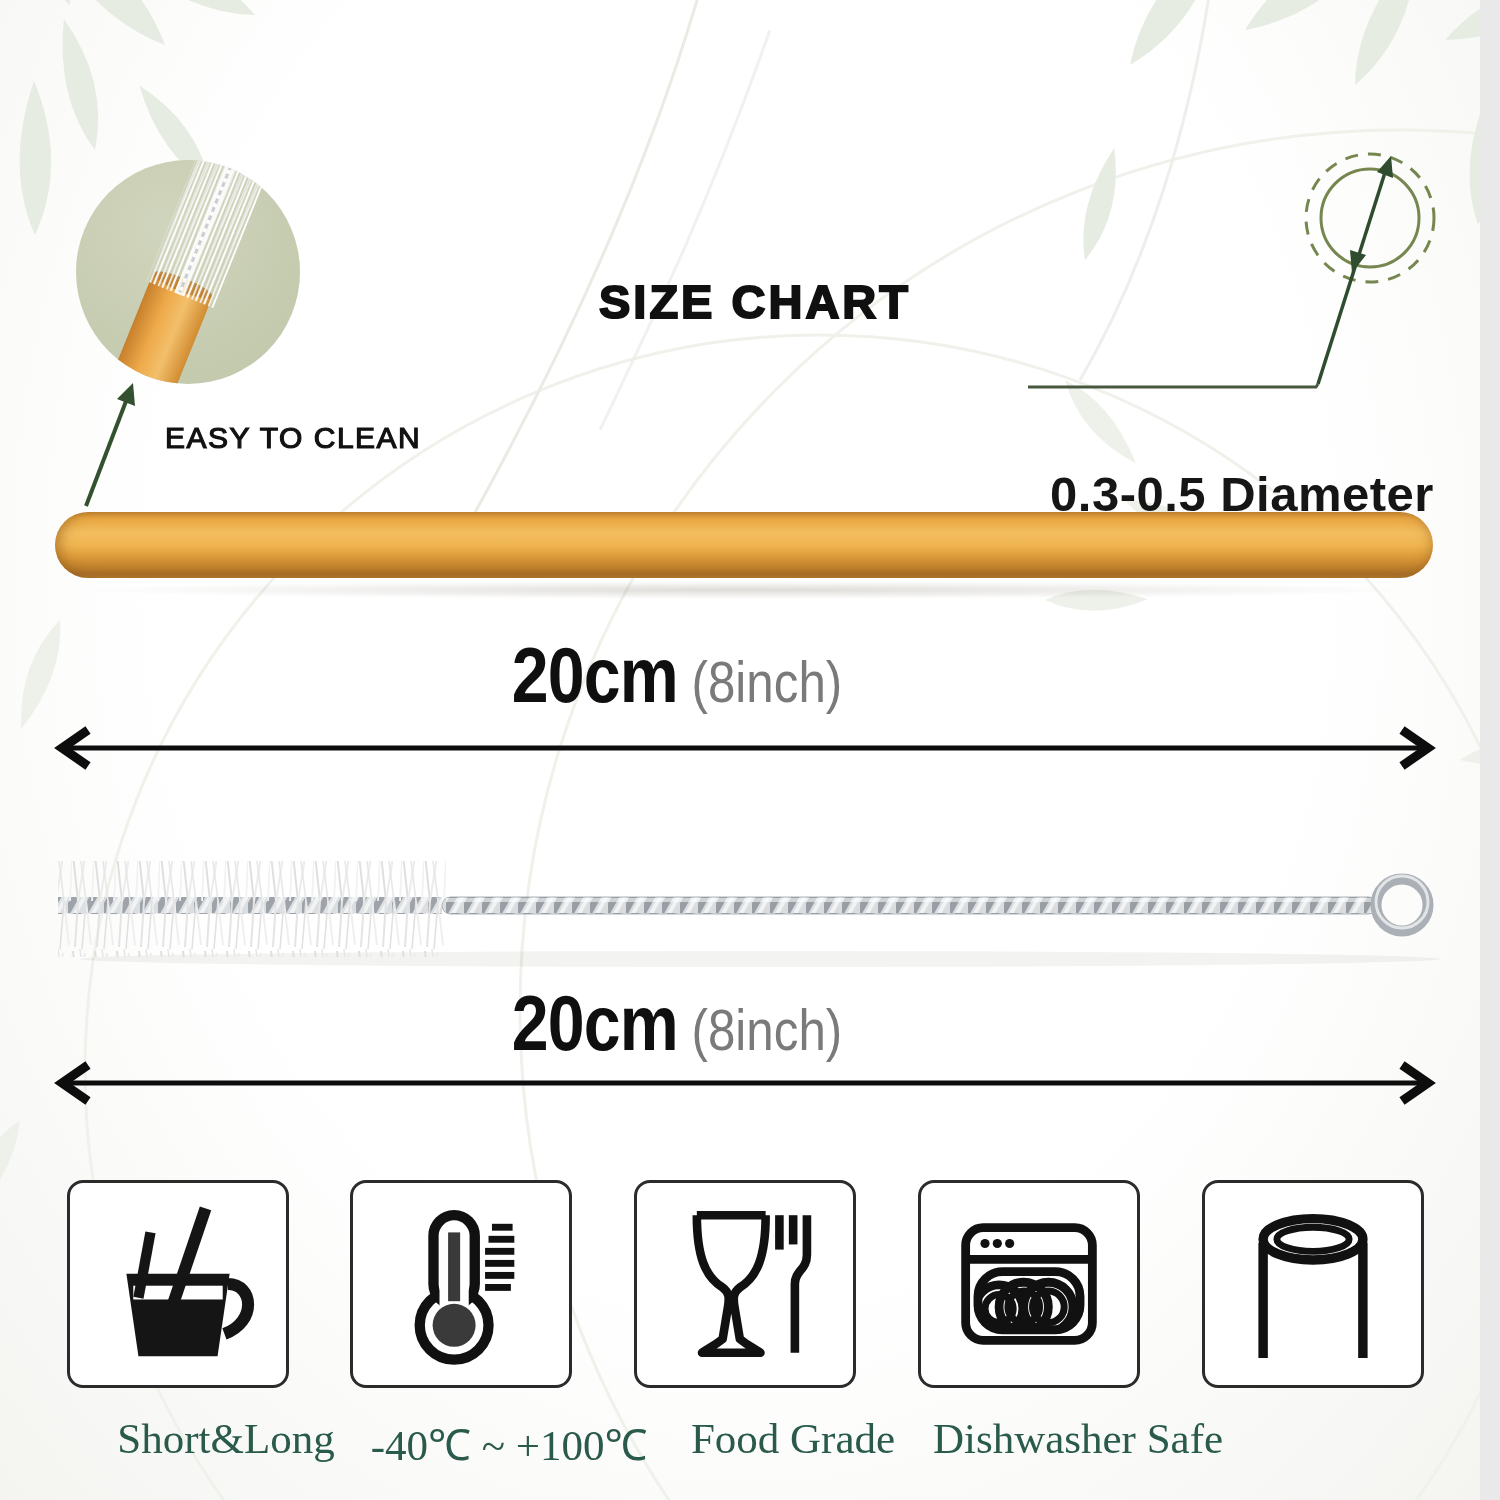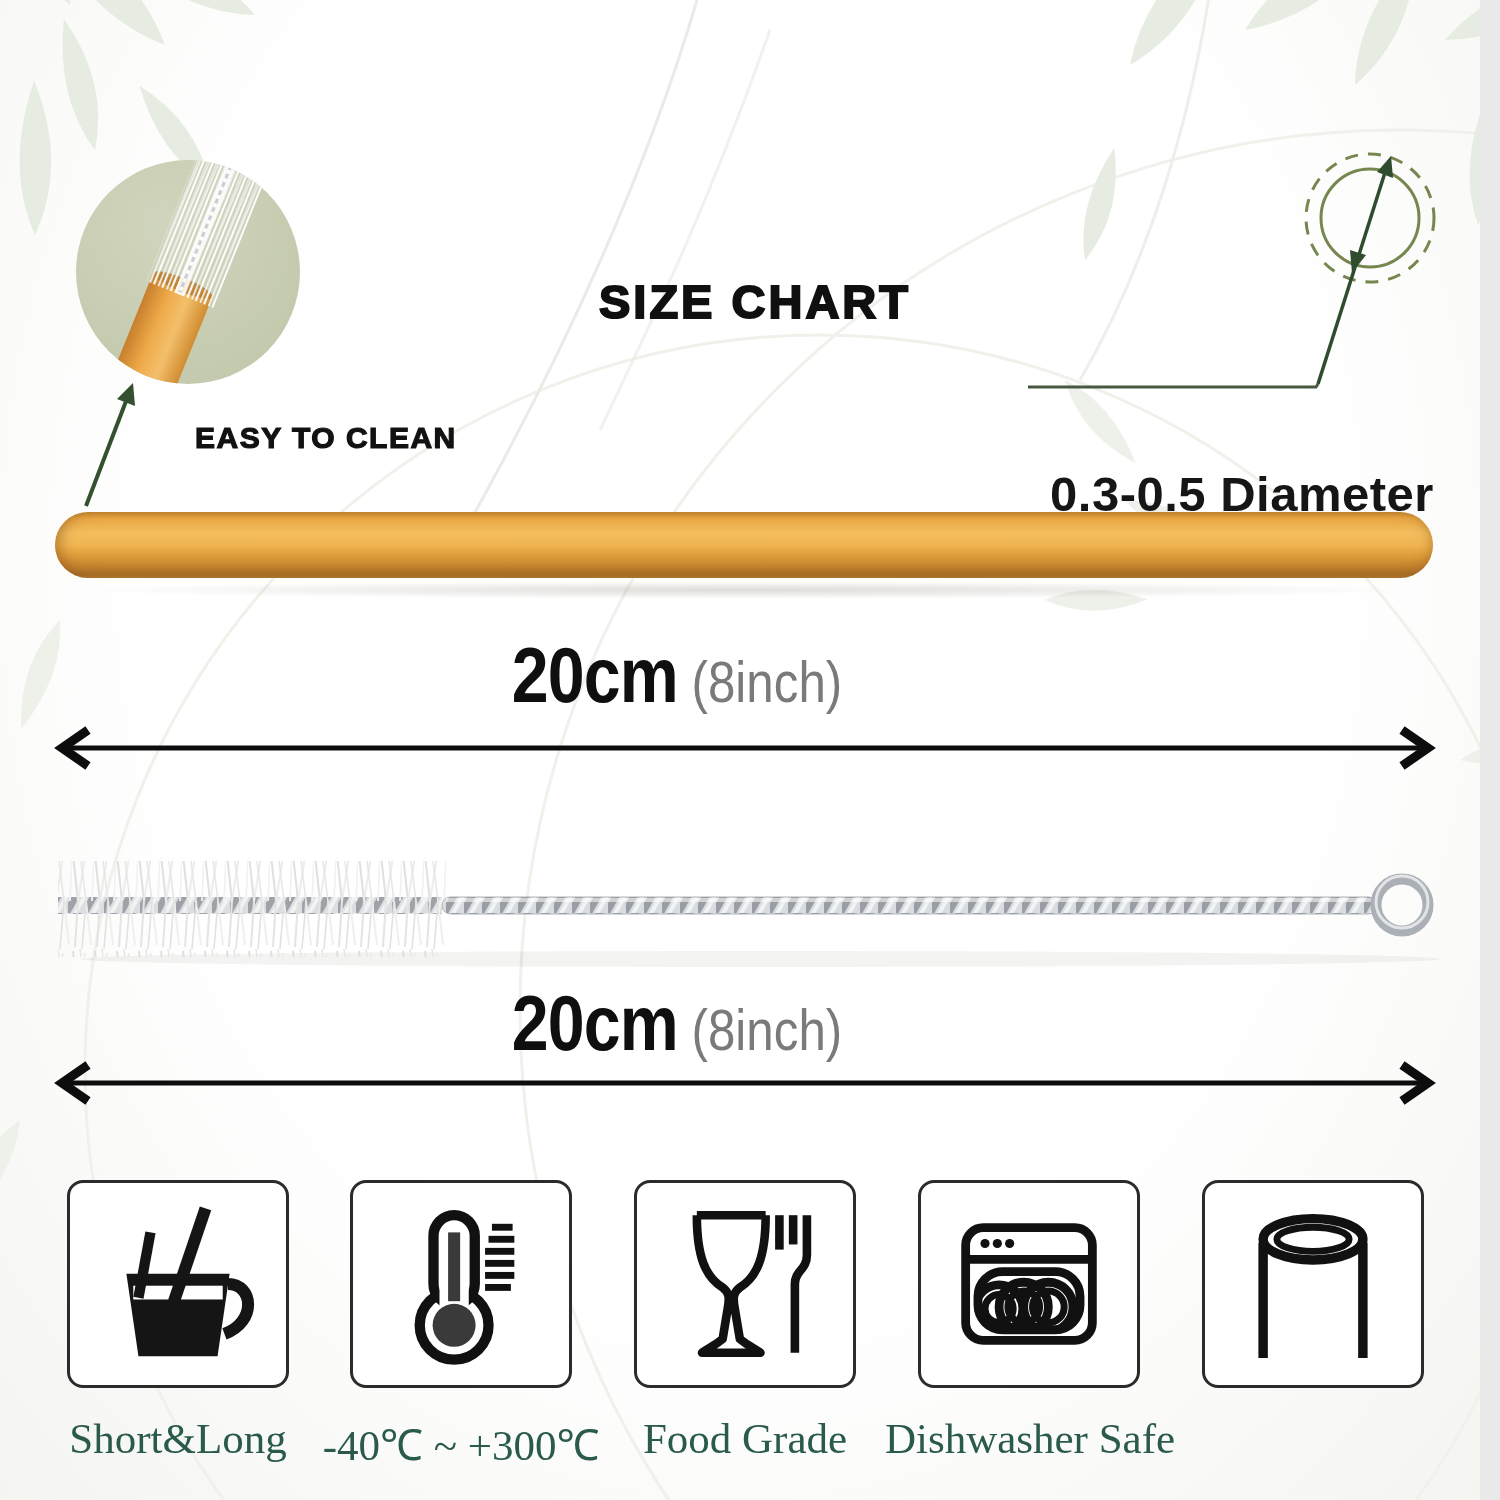--- a/index.html
+++ b/index.html
@@ -10,22 +10,22 @@
   }
   .abs{position:absolute;}
   svg{display:block;}
   
   .page-title{
     left:755px;top:274px;transform:translateX(-50%);
     font-size:47px;font-weight:700;letter-spacing:3px;color:#101010;
     -webkit-text-stroke:2px #101010;white-space:nowrap;
   }
   .easy-caption{
-    left:195px;top:421px;
-    font-size:30px;font-weight:700;letter-spacing:1.5px;color:#121212;
+    left:165px;top:421px;
+    font-size:30px;font-weight:400;letter-spacing:1.5px;color:#121212;
     -webkit-text-stroke:1.2px #121212;white-space:nowrap;
   }
   .diameter-caption{
     left:1242px;top:431px;transform:translateX(-50%);
     font-size:49px;font-weight:700;color:#161616;white-space:nowrap;letter-spacing:.5px;margin-top:35px;
   }
   
   .straw{
     left:55px;top:512px;width:1378px;height:66px;border-radius:34px;
     background:linear-gradient(180deg,#c98a33 0%,#e9a843 10%,#f3bd5e 32%,#f0b551 50%,#dc9a39 68%,#bd7e2c 85%,#a86f28 94%,#b27a2f 100%);
@@ -44,21 +44,21 @@
   .measure-label .m-alt{font-size:58px;font-weight:400;color:#7a7a7a;margin-left:16px;}
   .ml-straw{top:636px;}
   .ml-brush{top:984px;}
   
   .feature-box{
     top:1180px;width:222px;height:208px;border:3px solid #2b2b2b;border-radius:16px;
     background:#ffffff;display:flex;align-items:center;justify-content:center;box-sizing:border-box;
   }
   .feature-label{
     top:1414px;transform:translateX(-50%);
-    font-family:"Liberation Serif",serif;font-size:43px;color:#2a5a4b;white-space:nowrap;
+    font-family:"Liberation Serif",serif;font-size:43px;color:#2a5a4b;white-space:nowrap;margin-left:48px;
   }
 </style>
 </head>
 <body>
 
 <div class="canvas">
 
   <svg class="abs" style="left:0;top:0" width="1500" height="1500" viewBox="0 0 1500 1500">
     <defs>
       <path id="leaf" d="M0 0 Q15 27 6 64 Q-11 31 0 0 Z"></path>
@@ -260,17 +260,17 @@
   <div class="abs feature-box" style="left:1202px">
     <svg width="172" height="172" viewBox="0 0 100 100">
       <line x1="21" y1="26" x2="21" y2="93" stroke="#111111" stroke-width="5.5"></line>
       <line x1="79" y1="26" x2="79" y2="93" stroke="#111111" stroke-width="5.5"></line>
       <ellipse cx="50" cy="24" rx="29" ry="12" fill="#ffffff" stroke="#111111" stroke-width="5.5"></ellipse>
       <ellipse cx="50" cy="24" rx="21" ry="7" fill="none" stroke="#111111" stroke-width="4"></ellipse>
     </svg>
   </div>
 
   <div class="abs feature-label" style="left:178px">Short&amp;Long</div>
-  <div class="abs feature-label" style="left:461px">-40℃ ~ +300℃</div>
+  <div class="abs feature-label" style="left:461px">-40℃ ~ +100℃</div>
   <div class="abs feature-label" style="left:1030px">Dishwasher Safe</div>
   <div class="abs feature-label" style="left:745px">Food Grade</div>
 
 </div>
 
 </body></html>

